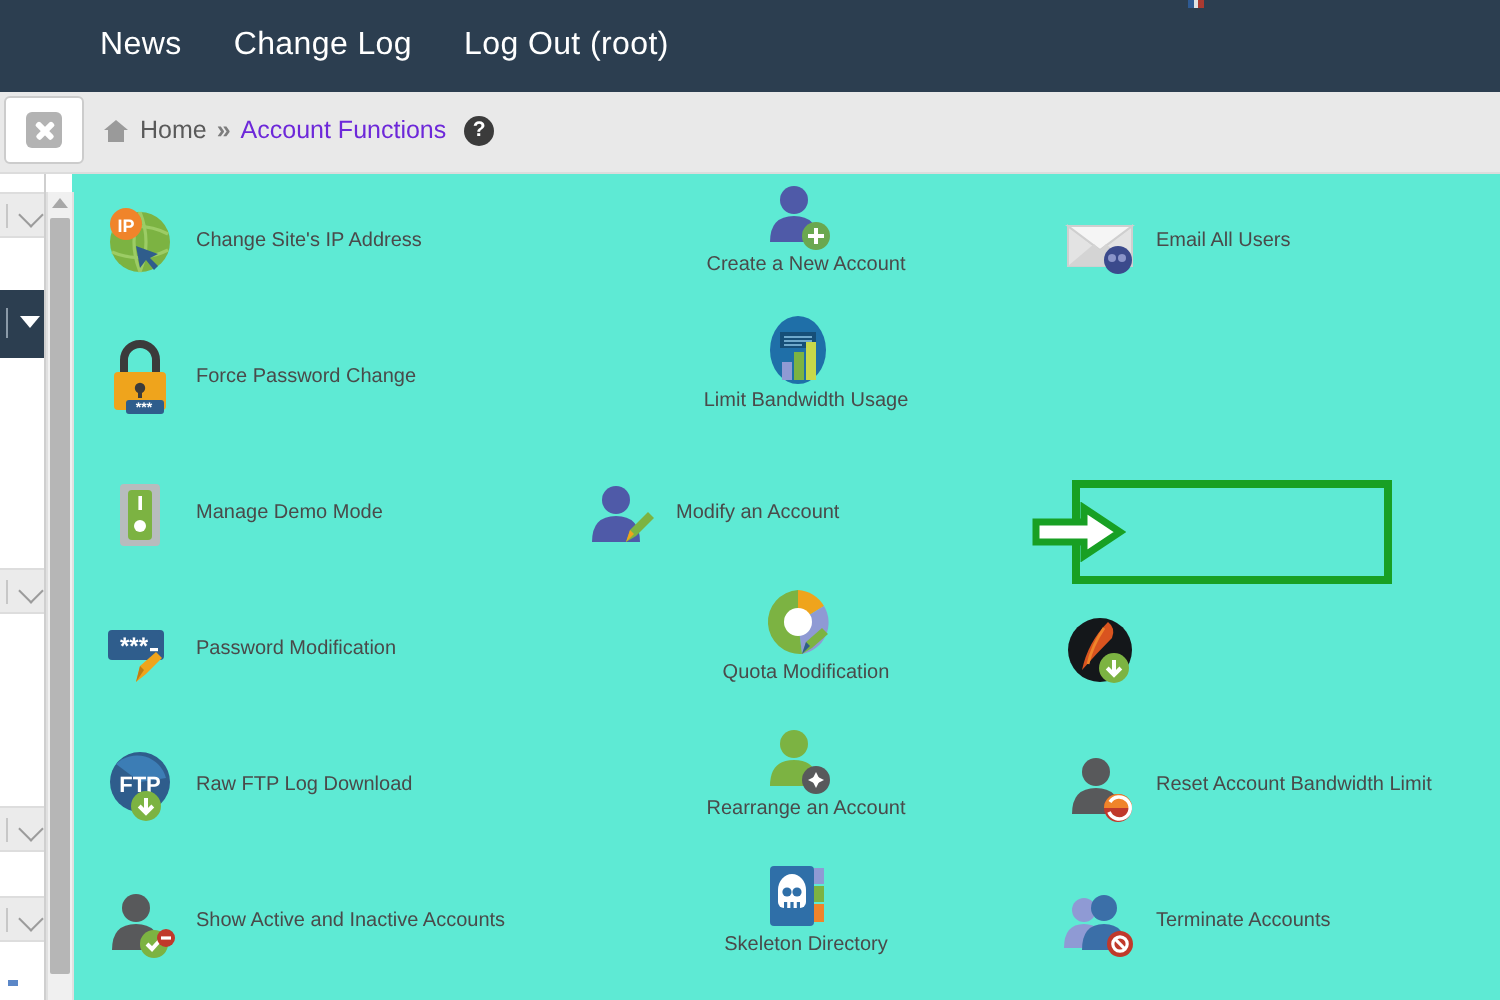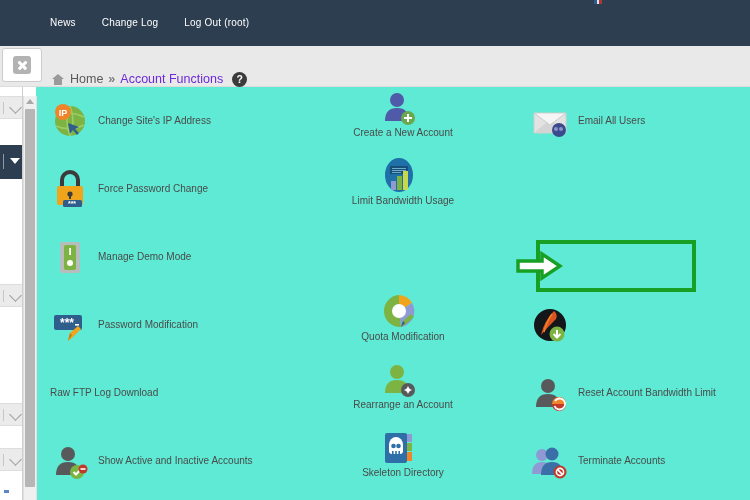--- a/index.html
+++ b/index.html
@@ -31,21 +31,21 @@
   .top-nav {
     position: absolute;
     left: 50px; top: 0;
     height: 46px;
     display: flex;
     align-items: center;
     gap: 26px;
   }
   .top-nav-item {
     color: #ffffff;
-    font-size: 10px;
+    font-size: 16px;
     letter-spacing: .2px;
     line-height: 1;
     cursor: pointer;
     white-space: nowrap;
   }
   .header-artifact {
     position: absolute;
     right: 148px;
     top: 0px;
     width: 8px;
@@ -60,21 +60,21 @@
     left: 0; top: 46px;
     width: 750px;
     height: 40px;
     background: #e9e9e9;
     border-bottom: 1px solid #dcdcdc;
     z-index: 3;
   }
   .breadcrumb {
     position: absolute;
     left: 52px;
-    top: 16px;
+    top: 2px;
     height: 34px;
     display: flex;
     align-items: center;
     gap: 5px;
     font-size: 12.5px;
     color: #5a5a5a;
   }
   .bc-home-icon {
     display: inline-block;
     width: 12px; height: 11px;
@@ -456,20 +456,31 @@
           <div class="cell-icon">
             <svg class="icon-svg" viewBox="0 0 40 40">
               <rect x="10" y="5" width="20" height="31" rx="2" fill="#b7bcbd"></rect>
               <rect x="14" y="8" width="12" height="25" rx="2" fill="#7cb342"></rect>
               <rect x="19.2" y="11" width="1.8" height="7" fill="#ffffff"></rect>
               <circle cx="20" cy="26" r="3" fill="#ffffff"></circle>
             </svg>
           </div>
           <span class="cell-label">Manage Demo Mode</span>
         </div>
+        <div class="cell c3">
+          <div class="cell-icon">
+            <svg class="icon-svg" viewBox="0 0 40 40">
+              <circle cx="18" cy="13" r="7" fill="#4f5aa8"></circle>
+              <path d="M6 34 Q6 21 18 21 Q30 21 30 34 Z" fill="#4f5aa8"></path>
+              <path d="M23 34 L25 28 L34 19 L37 22 L28 31 Z" fill="#7cb342"></path>
+              <path d="M23 34 L25 28 L27 30 Z" fill="#efa41c"></path>
+            </svg>
+          </div>
+          <span class="cell-label">Modify an Account</span>
+        </div>
       </div>
 
       <div class="grid-row">
         <div class="cell c1">
           <div class="cell-icon">
             <svg class="icon-svg" viewBox="0 0 40 40">
               <rect x="4" y="10" width="28" height="15" rx="2" fill="#2f5d8c"></rect>
               <text x="17" y="22" font-size="12" font-weight="bold" fill="#ffffff" text-anchor="middle" font-family="Liberation Sans, sans-serif">***</text>
               <rect x="25" y="19" width="4" height="1.6" fill="#ffffff"></rect>
               <path d="M18 36 L20 28 L28 21 L31 24 L23 32 Z" fill="#efa41c"></path>
@@ -499,20 +510,29 @@
               <path d="M22 9 Q16 18 14 27" stroke="#f0842a" stroke-width="1.4" fill="none"></path>
               <circle cx="27" cy="29" r="7.5" fill="#7cb342"></circle>
               <path d="M27 25 L27 31 M23.6 29 L27 32.5 L30.4 29" stroke="#ffffff" stroke-width="2" fill="none"></path>
             </svg>
           </div>
         </div>
       </div>
 
       <div class="grid-row">
         <div class="cell c1">
+          <div class="cell-icon">
+            <svg class="icon-svg" viewBox="0 0 40 40">
+              <circle cx="20" cy="18" r="15" fill="#2f5d8c"></circle>
+              <path d="M8 9 A15 15 0 0 1 33 16 L20 18 Z" fill="#3c7db5"></path>
+              <text x="20" y="23" font-size="11" font-weight="bold" fill="#ffffff" text-anchor="middle" font-family="Liberation Sans, sans-serif">FTP</text>
+              <circle cx="23" cy="30" r="7.5" fill="#7cb342"></circle>
+              <path d="M23 26 L23 32 M19.6 30 L23 33.5 L26.4 30" stroke="#ffffff" stroke-width="2" fill="none"></path>
+            </svg>
+          </div>
           <span class="cell-label">Raw FTP Log Download</span>
         </div>
         <div class="cell c2">
           <div class="cell-icon">
             <svg class="icon-svg" viewBox="0 0 40 40">
               <circle cx="18" cy="13" r="7" fill="#7cb342"></circle>
               <path d="M6 34 Q6 21 18 21 Q30 21 30 34 Z" fill="#7cb342"></path>
               <circle cx="29" cy="31" r="7" fill="#58595b"></circle>
               <path d="M29 27 L31 31 L29 35 L27 31 Z" fill="#ffffff"></path>
               <path d="M25 31 L29 29 L33 31 L29 33 Z" fill="#ffffff"></path>

